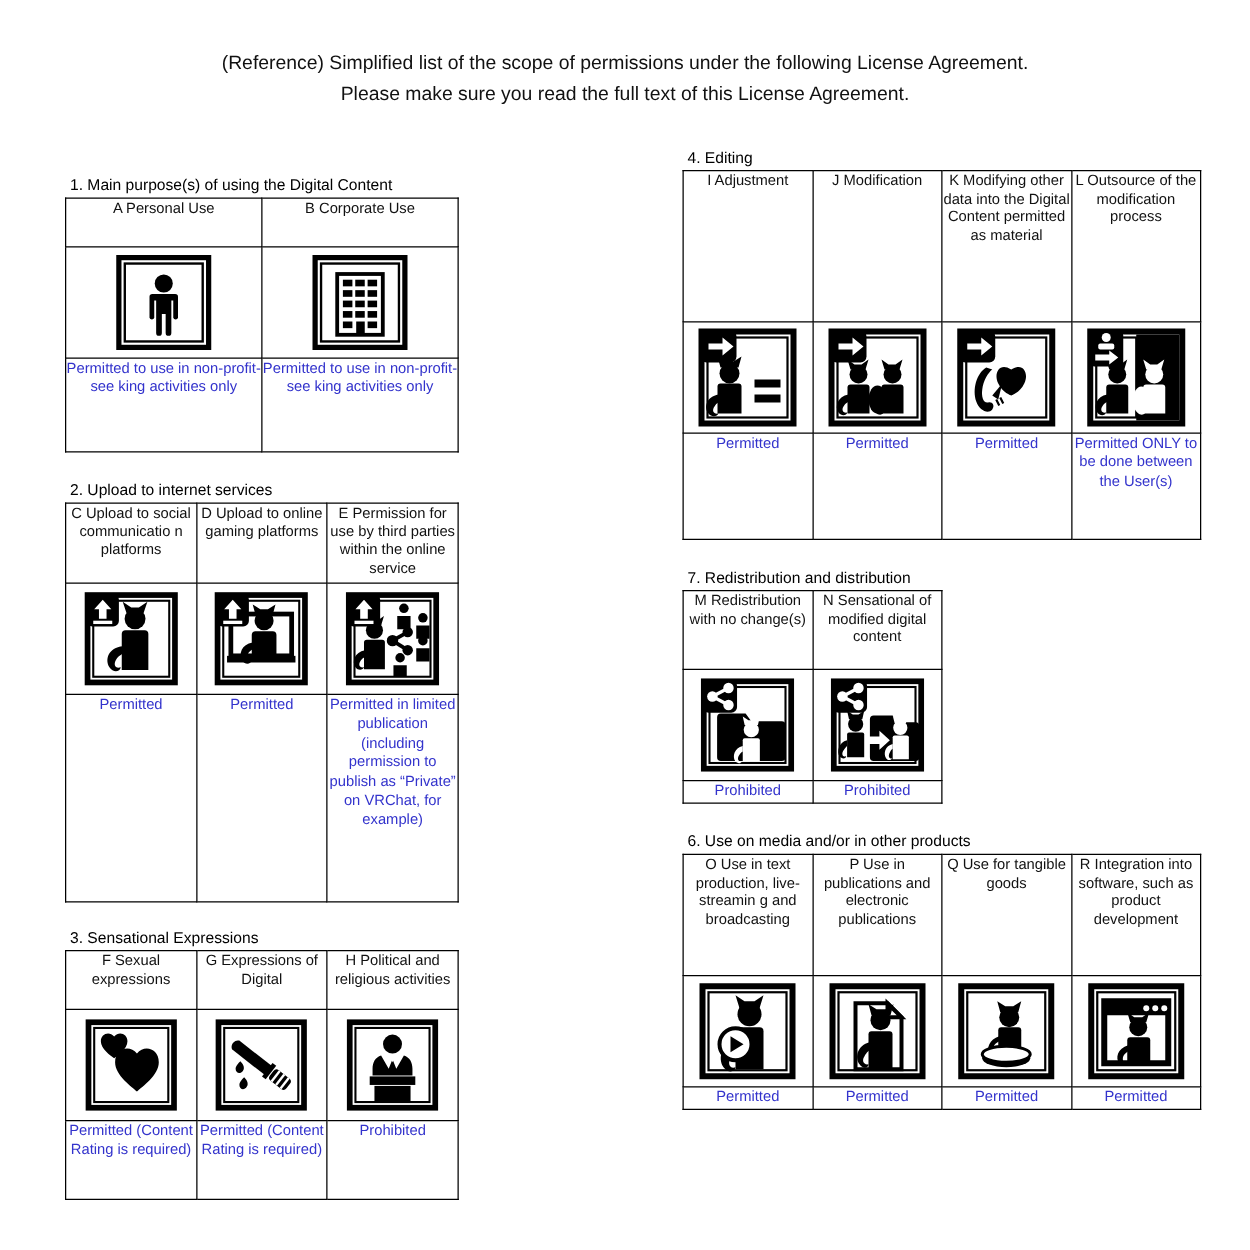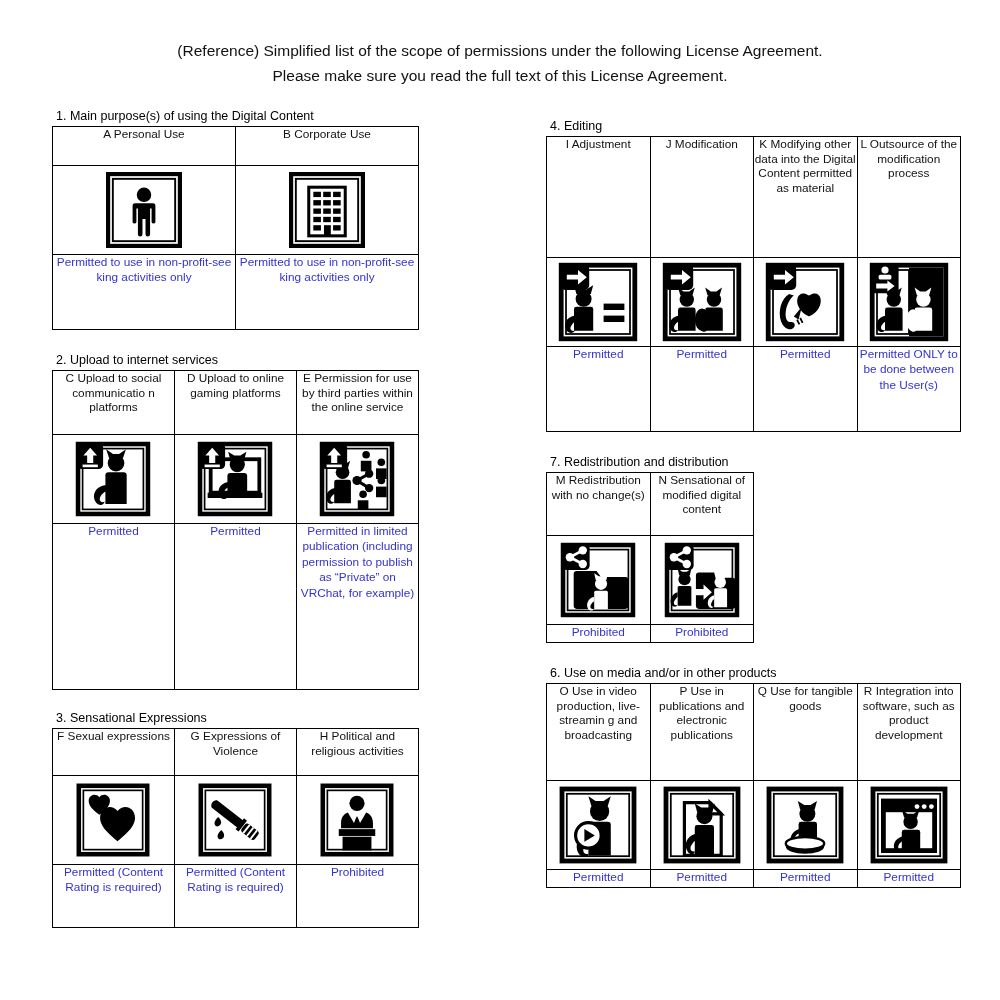--- a/index.html
+++ b/index.html
@@ -15,21 +15,21 @@
 
   
   .doc-heading{
     position:absolute;left:0;top:38px;width:1000px;
     text-align:center;font-size:15.5px;line-height:25px;
     color:#111;
   }
   .doc-heading .l2{display:block;}
 
   
-  .col-left{position:absolute;left:52px;top:108px;width:367px;}
+  .col-left{position:absolute;left:52px;top:140px;width:315px;}
   .col-right{position:absolute;left:546px;top:118px;width:415px;}
 
   .section{margin-bottom:0;}
   .section-title{
     font-size:12.5px;line-height:16px;
     padding-left:4px;
     margin-bottom:2px;
     white-space:nowrap;
   }
 
@@ -236,21 +236,21 @@
     </div>
 
     <div class="gap-s2"></div>
 
     <div class="section">
       <div class="section-title">3. Sensational Expressions</div>
       <table class="grid">
         <tbody>
             <tr>
           <td class="hdr" style="width:33.33%;height:46px;">F Sexual expressions</td>
-          <td class="hdr" style="width:33.33%;height:46px;">G Expressions of Violence</td>
+          <td class="hdr" style="width:33.33%;height:46px;">G Expressions of Digital</td>
           <td class="hdr" style="width:33.34%;height:46px;">H Political and religious activities</td>
         </tr>
         <tr>
           <td class="icon">
             <div class="iconwrap">
               <svg width="76" height="76" viewBox="0 0 100 100">
                 <rect x="5" y="5" width="90" height="90" fill="#fff" stroke="#000" stroke-width="6"></rect>
                 <rect x="11" y="11" width="78" height="78" fill="#fff" stroke="#000" stroke-width="2.2"></rect>
                 <path d="M32 20 c-5 -6 -14 -3 -14 5 c0 8 10 15 14 18 c4 -3 14 -10 14 -18 c0 -8 -9 -11 -14 -5 z" fill="#000"></path>
                 <path d="M56 38 c-8 -10 -23 -5 -23 9 c0 14 18 26 23 31 c5 -5 23 -17 23 -31 c0 -14 -15 -19 -23 -9 z" fill="#000"></path>
@@ -487,21 +487,21 @@
         </table>
     </div>
 
     <div class="gap-r5"></div>
 
     <div class="section">
       <div class="section-title">6. Use on media and/or in other products</div>
       <table class="grid">
         <tbody>
             <tr>
-          <td class="hdr" style="width:25%;height:96px;">O Use in video production, live-streamin g and broadcasting</td>
+          <td class="hdr" style="width:25%;height:96px;">O Use in text production, live-streamin g and broadcasting</td>
           <td class="hdr" style="width:25%;height:96px;margin-left:48px;">P Use in publications and electronic publications</td>
           <td class="hdr" style="width:25%;height:96px;">Q Use for tangible goods</td>
           <td class="hdr" style="width:25%;height:96px;">R Integration into software, such as product development</td>
         </tr>
         <tr>
           <td class="icon">
             <div class="iconwrap">
               <svg width="80" height="80" viewBox="0 0 100 100">
                 <rect x="5" y="5" width="90" height="90" fill="#fff" stroke="#000" stroke-width="6"></rect>
                 <rect x="11" y="11" width="78" height="78" fill="#fff" stroke="#000" stroke-width="2.2"></rect>

